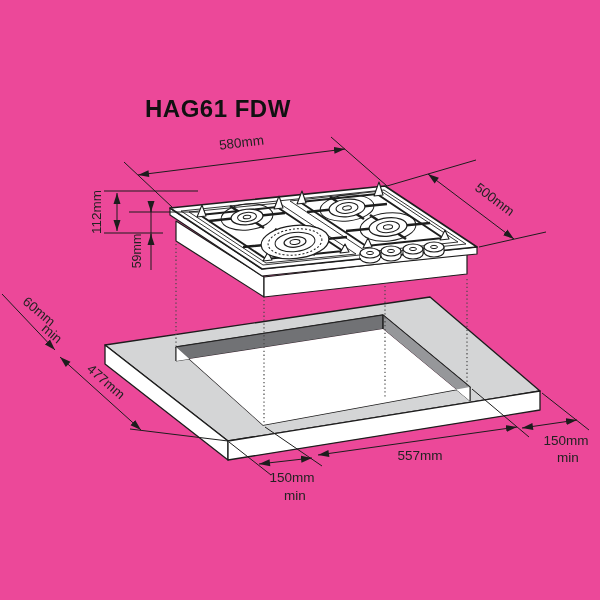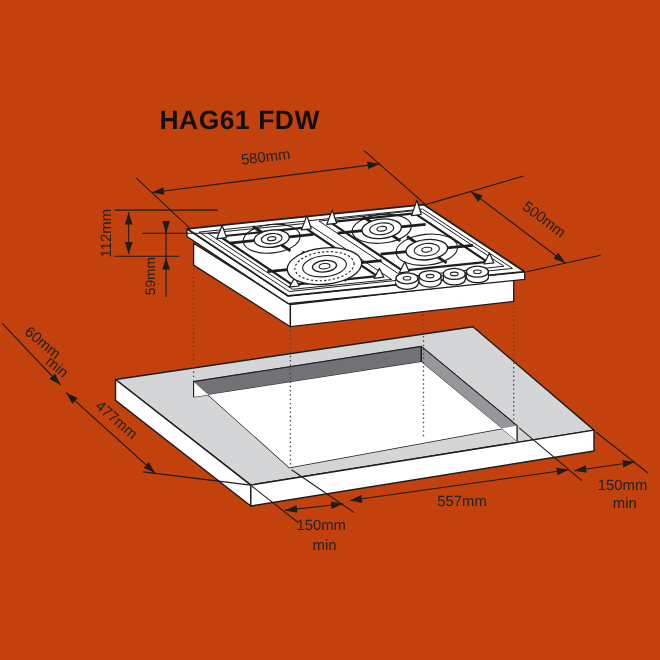--- a/index.html
+++ b/index.html
@@ -1,16 +1,16 @@
 <!DOCTYPE html>
 <html><head>
 <meta charset="utf-8">
 <style>
   html,body{margin:0;padding:0;background:#ffffff;}
-  .stage{position:relative;width:600px;height:600px;background:#c2410c;overflow:hidden;
+  .stage{position:relative;width:600px;height:600px;background:#ec4899;overflow:hidden;
          font-family:"Liberation Sans",sans-serif;}
   svg{display:block}
   .ln{stroke:#1d1d1d;stroke-width:1;fill:none;}
   .thick{stroke:#1d1d1d;stroke-width:1.6;fill:#fff;stroke-linejoin:round;}
   .band{stroke:#1d1d1d;stroke-width:1.2;fill:#fff;stroke-linejoin:round;}
   .inner{stroke:#1d1d1d;stroke-width:0.9;fill:none;stroke-linejoin:round;}
   .frame{stroke:#1d1d1d;stroke-width:2;fill:none;stroke-linejoin:round;}
   .spoke{stroke:#1d1d1d;stroke-width:2.6;fill:none;}
   .capW{stroke:#1d1d1d;stroke-width:1.2;fill:#fff;}
   .capL{stroke:#1d1d1d;stroke-width:1;fill:none;}

